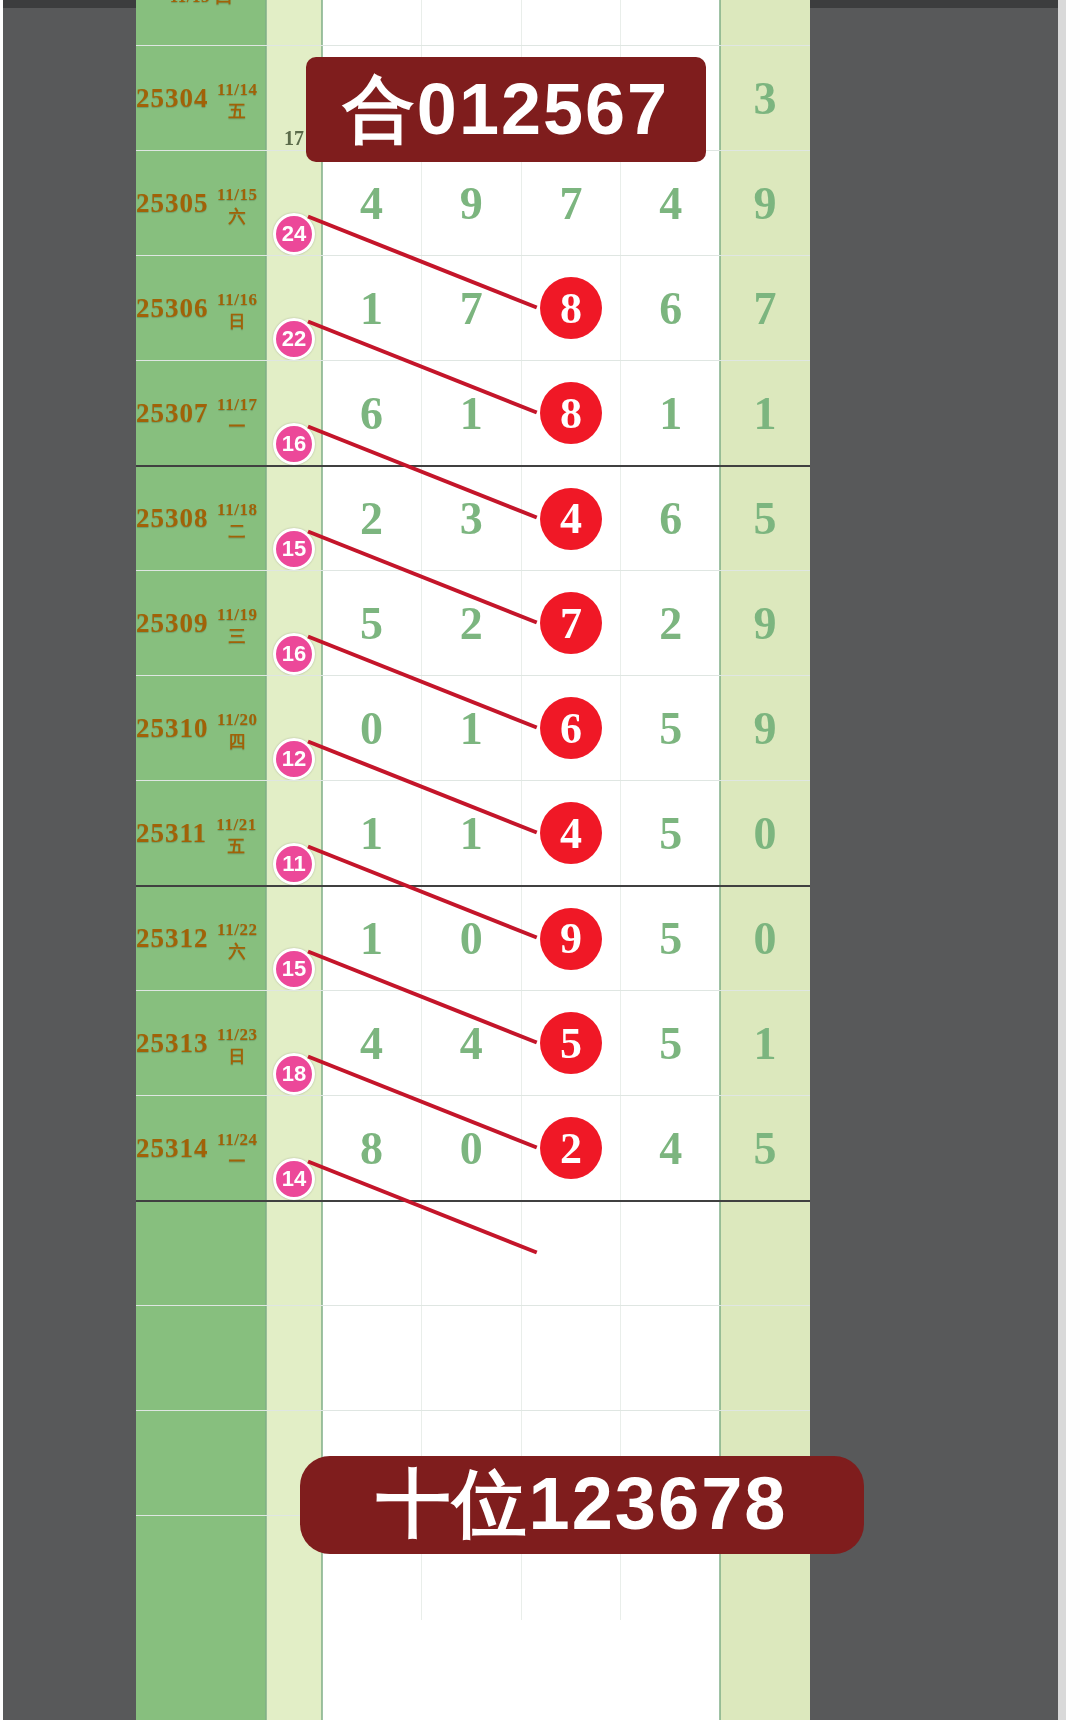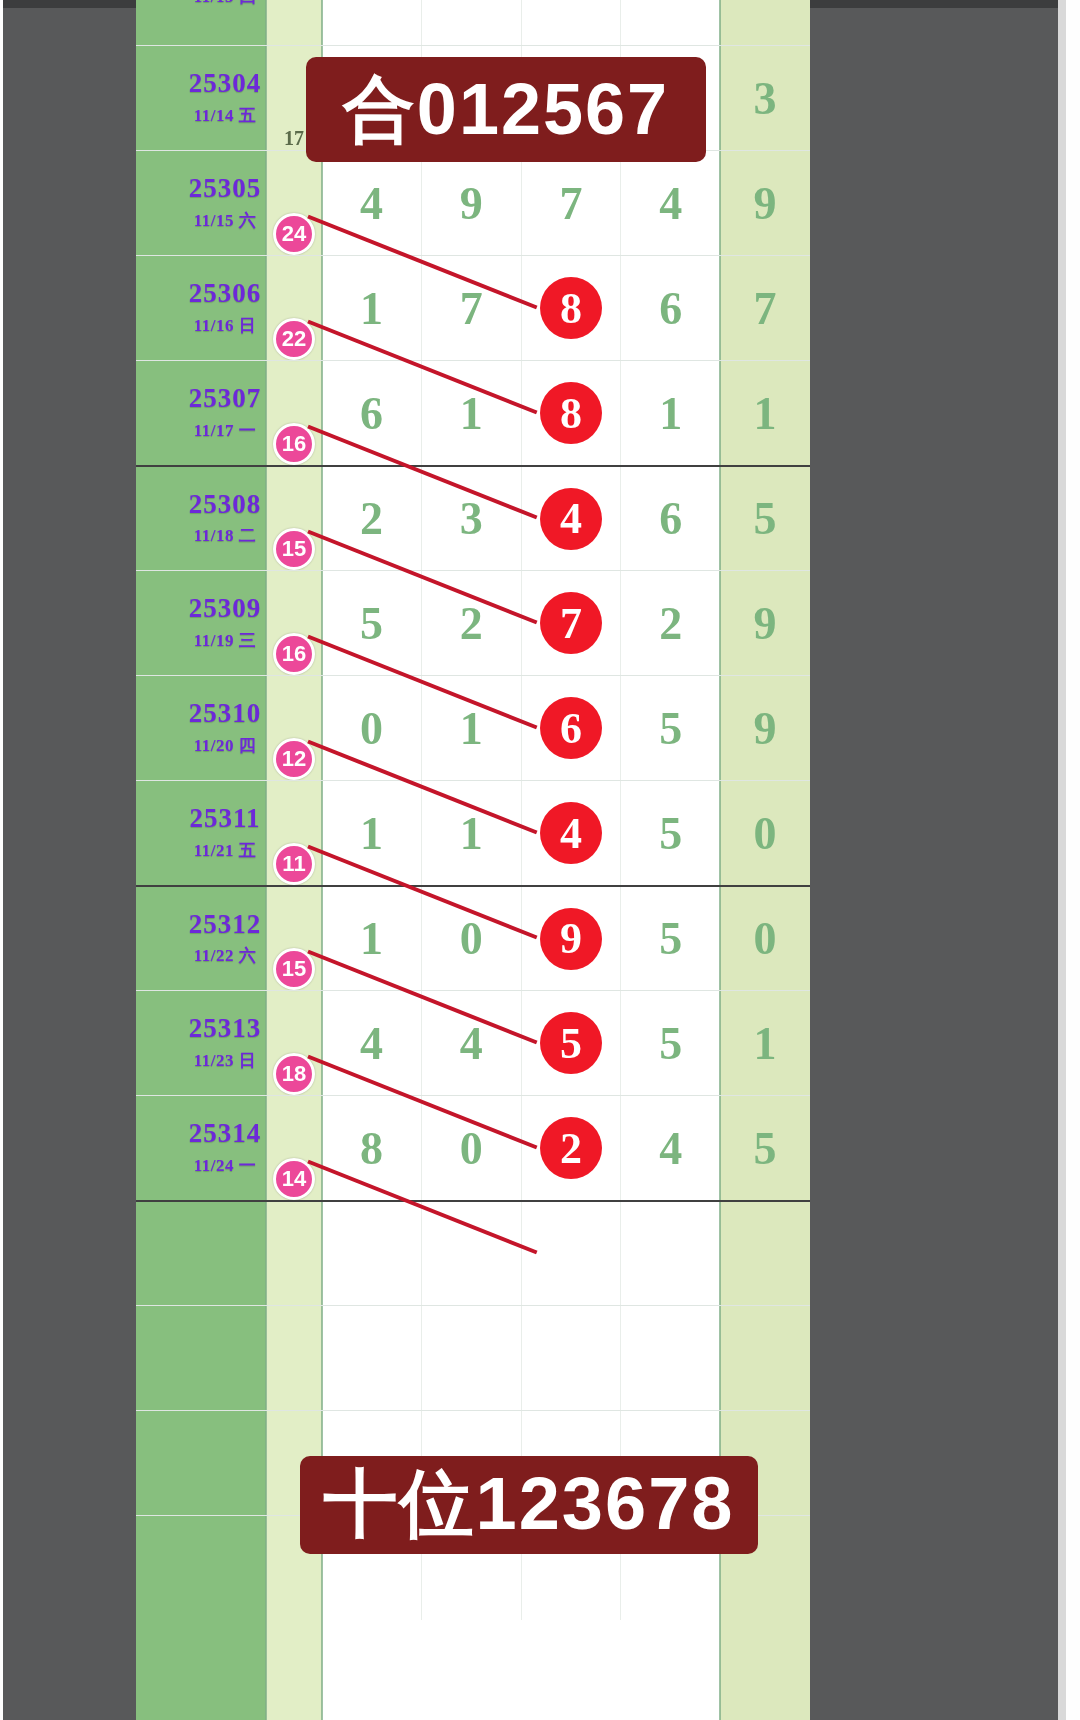--- a/index.html
+++ b/index.html
@@ -31,25 +31,25 @@
   .col-last{position:absolute;left:584px;top:0;width:90px;height:1720px;background:#dce8bd;}
 
   
   .rows{position:absolute;left:0;top:0;width:674px;}
   .row{position:relative;height:105px;box-sizing:border-box;}
   .row.grp{border-top:2px solid #404040;}
   .row.thin{border-top:1px solid #dfe6e2;}
 
   .cell-issue{
     position:absolute;left:0;top:0;width:130px;height:100%;
-    display:flex;flex-direction:column;align-items:center;justify-content:center;
-    color:#6d28d9;text-shadow:0 1px 1px rgba(0,0,0,.18);margin-left:24px;
+    display:flex;flex-direction:row;align-items:center;justify-content:center;
+    color:#a16207;text-shadow:0 1px 1px rgba(0,0,0,.18);
   }
   .issue-no{font-size:27px;font-weight:bold;letter-spacing:1px;line-height:1.05;}
-  .issue-date{font-size:17px;font-weight:bold;margin-top:6px;letter-spacing:.5px;}
+  .issue-date{font-size:17px;font-weight:bold;margin-top:6px;letter-spacing:.5px;text-align:center;}
 
   .cell-sum{
     position:absolute;left:130px;top:0;width:56px;height:100%;
     display:flex;align-items:flex-end;justify-content:center;
   }
   .badge{
     width:42px;height:42px;border-radius:50%;
     background:#ec4899;border:3px solid #ffffff;
     box-sizing:border-box;
     color:#ffffff;font-size:22px;font-weight:bold;
@@ -98,21 +98,21 @@
     background:#7f1d1d;
     border-radius:10px;
     color:#ffffff;
     font-family:"Liberation Sans",sans-serif;
     font-weight:bold;
     display:flex;align-items:center;justify-content:center;
     letter-spacing:2px;
     white-space:nowrap;
   }
   .banner-top{left:170px;top:57px;width:400px;height:105px;font-size:72px;}
-  .banner-bottom{left:164px;top:1456px;width:458px;height:98px;font-size:74px;}
+  .banner-bottom{left:164px;top:1456px;width:564px;height:98px;font-size:74px;border-radius:30px;}
 </style>
 </head>
 <body>
 
 <div class="top-dark"></div>
 <div class="edge-left"></div>
 <div class="edge-right2"></div>
 <div class="edge-right"></div>
 
 <div class="sheet">

